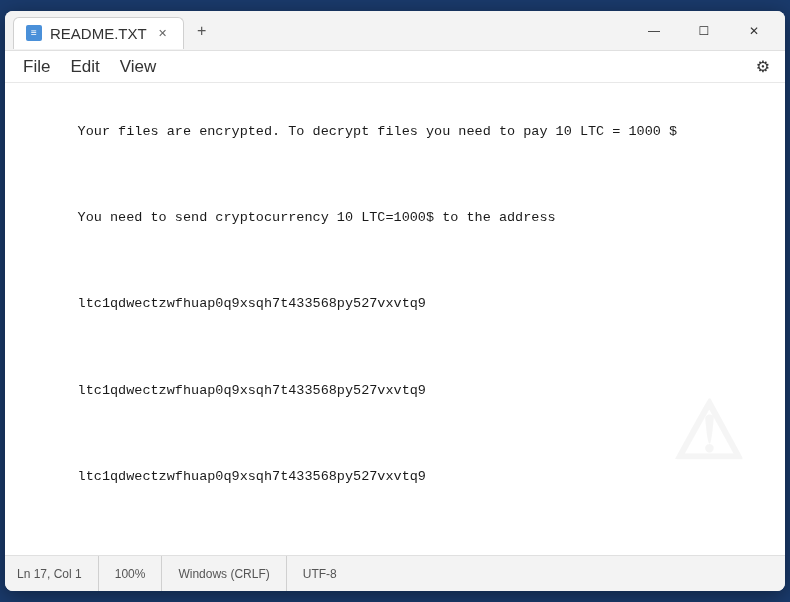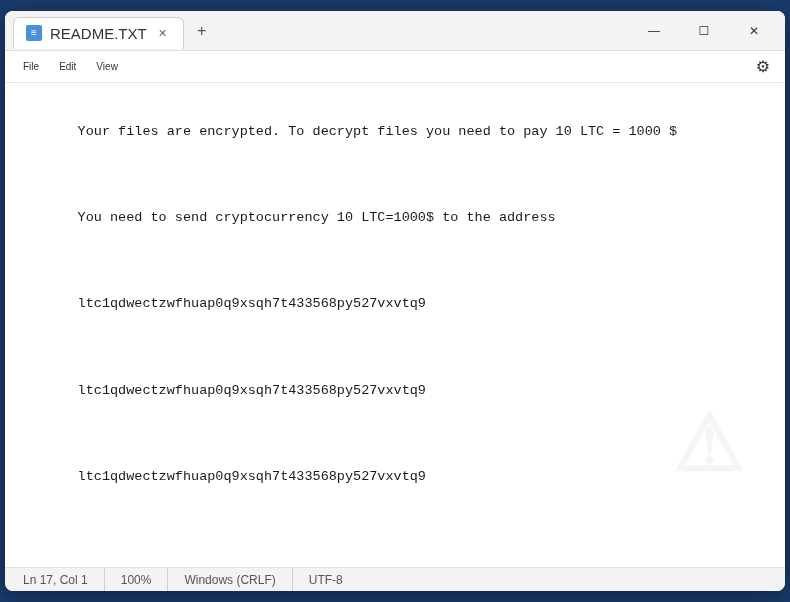--- a/index.html
+++ b/index.html
@@ -130,21 +130,21 @@
       background: #ffffff;
       display: flex;
       align-items: center;
       padding: 0 8px;
       border-bottom: 1px solid #e8e8e8;
       flex-shrink: 0;
     }
 
     .menu-item {
       padding: 4px 10px;
-      font-size: 10px;
+      font-size: 17px;
       color: #333;
       border-radius: 4px;
       cursor: pointer;
     }
 
     .menu-settings {
       margin-left: auto;
       width: 28px;
       height: 28px;
       display: flex;
@@ -184,26 +184,26 @@
       font-weight: bold;
       color: #888;
       transform: rotate(0deg);
       pointer-events: none;
       user-select: none;
       font-family: Arial, sans-serif;
     }
 
     
     .status-bar {
-      height: 24px;
+      height: 36px;
       background: #f3f3f3;
       border-top: 1px solid #e0e0e0;
       display: flex;
       align-items: center;
-      padding: 0 18px;
+      padding: 0 12px;
       flex-shrink: 0;
       gap: 0;
     }
 
     .status-item {
       font-size: 12px;
       color: #555;
       padding: 0 16px;
       border-right: 1px solid #d0d0d0;
       height: 100%;

